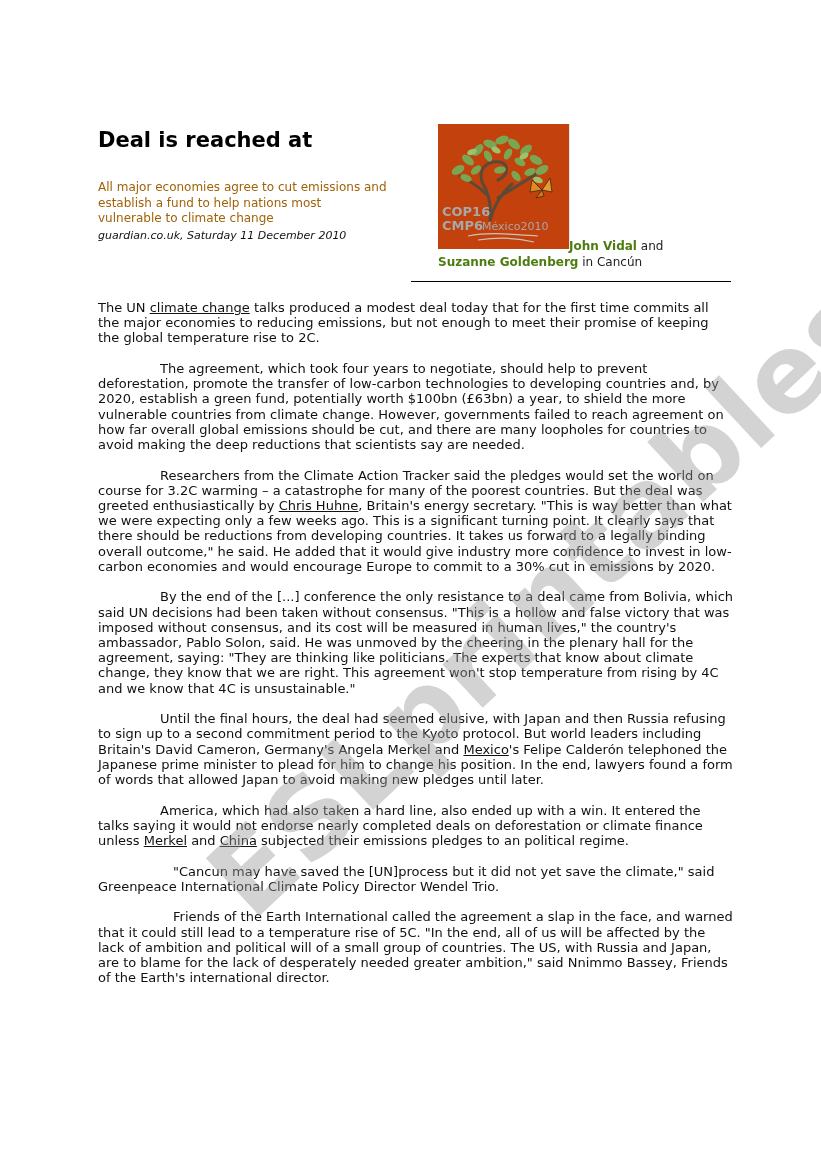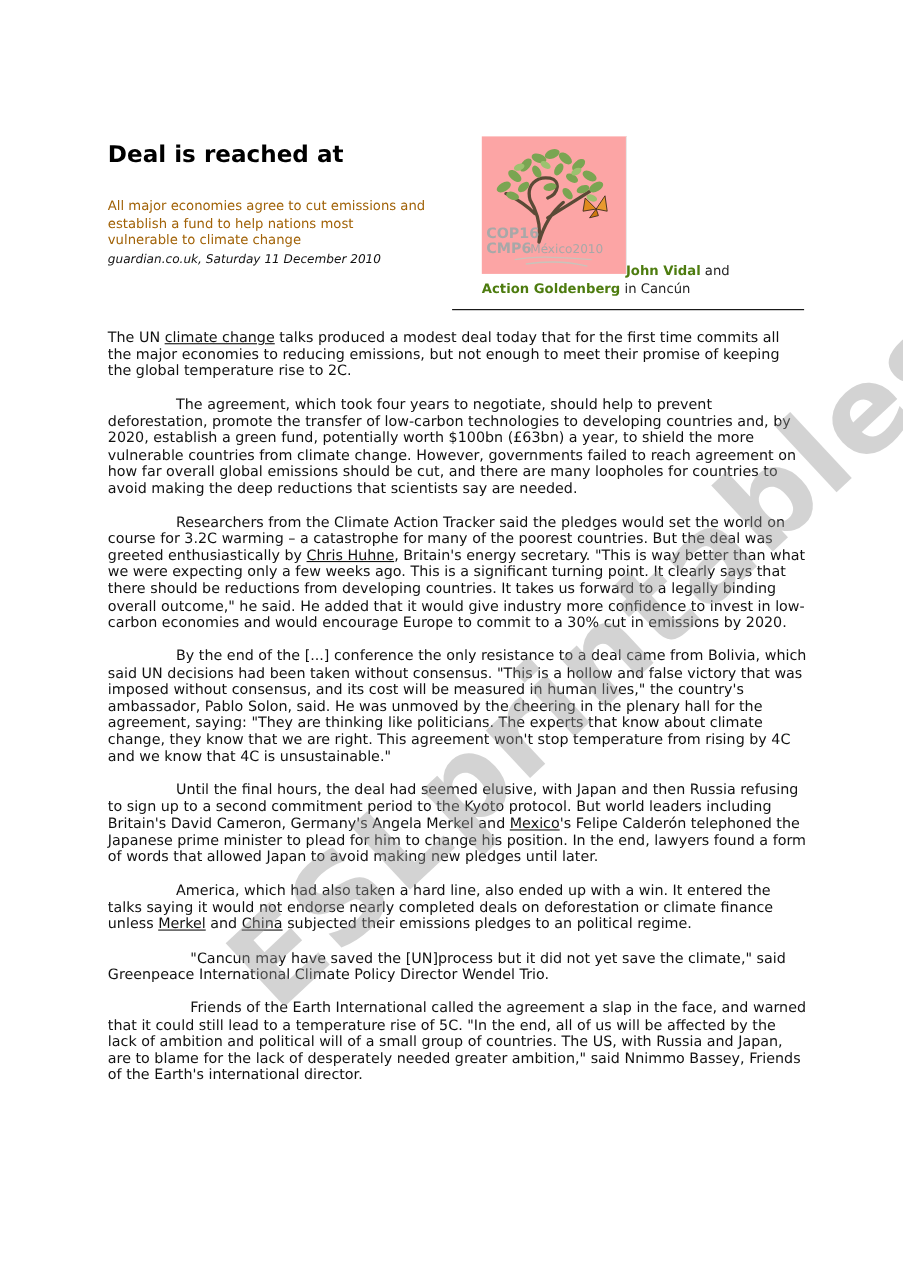--- a/index.html
+++ b/index.html
@@ -9,21 +9,21 @@
 
     .headline { position: absolute; left: 98px; top: 127px; width: 320px;
                 font-family: "DejaVu Sans", sans-serif; font-weight: bold;
                 font-size: 21px; line-height: 26px; color: #000; margin: 0; }
     .standfirst { position: absolute; left: 98px; top: 180px; width: 290px;
                   font-size: 12px; line-height: 15.5px; color: #a16207; margin: 0; }
     .dateline { position: absolute; left: 98px; top: 229px; font-size: 11px;
                 font-style: italic; color: #111; }
 
     .logo { position: absolute; left: 438px; top: 124px; width: 131px; height: 125px;
-            background: #fca5a5; border-right: 1px solid #e8e8e8; }
+            background: #c2410c; border-right: 1px solid #e8e8e8; }
     .logo svg { display: block; }
 
     .byline { position: absolute; left: 438px; top: 238px; width: 300px;
               font-size: 12px; line-height: 16px; color: #222; }
     .byline .line1 { display: block; padding-left: 131px; }
     .byline b { color: #4d7c0f; }
     .rule { position: absolute; left: 411px; top: 281px; width: 320px; height: 1px; background: #000; }
 
     .body { position: absolute; left: 98px; top: 300px; width: 636px;
             font-size: 13px; line-height: 15.2px; color: #111; }
@@ -88,21 +88,21 @@
       <text x="4" y="92" font-family="DejaVu Sans, sans-serif" font-size="13" fill="#a8a8a8" font-weight="bold">COP16</text>
       <text x="4" y="106" font-family="DejaVu Sans, sans-serif" font-size="13" fill="#a8a8a8" font-weight="bold">CMP6</text>
       <text x="44" y="106" font-family="DejaVu Sans, sans-serif" font-size="11" fill="#a8a8a8">México2010</text>
 
       <path d="M30 112 C50 108 70 110 100 112 M40 116 C60 113 80 114 96 118" stroke="#c9c4bb" stroke-width="1.2" fill="none"></path>
     </svg>
   </div>
 
   <div class="byline">
     <span class="line1"><b>John Vidal</b><span> and</span></span>
-    <b>Action Goldenberg</b><span> in Cancún</span>
+    <b>Suzanne Goldenberg</b><span> in Cancún</span>
   </div>
 
   <div class="rule"></div>
 
   <div class="body">
     <p><span>The UN </span><u>climate change</u><span> talks produced a modest deal today that for the first time commits all the major economies to reducing emissions, but not enough to meet their promise of keeping the global temperature rise to 2C.</span></p>
     <p class="ind">The agreement, which took four years to negotiate, should help to prevent deforestation, promote the transfer of low-carbon technologies to developing countries and, by 2020, establish a green fund, potentially worth $100bn (£63bn) a year, to shield the more vulnerable countries from climate change. However, governments failed to reach agreement on how far overall global emissions should be cut, and there are many loopholes for countries to avoid making the deep reductions that scientists say are needed.</p>
     <p class="ind"><span>Researchers from the Climate Action Tracker said the pledges would set the world on course for 3.2C warming – a catastrophe for many of the poorest countries. But the deal was greeted enthusiastically by </span><u>Chris Huhne</u><span>, Britain's energy secretary. "This is way better than what we were expecting only a few weeks ago. This is a significant turning point. It clearly says that there should be reductions from developing countries. It takes us forward to a legally binding overall outcome," he said. He added that it would give industry more confidence to invest in low-carbon economies and would encourage Europe to commit to a 30% cut in emissions by 2020.</span></p>
     <p class="ind">By the end of the [...] conference the only resistance to a deal came from Bolivia, which said UN decisions had been taken without consensus. "This is a hollow and false victory that was imposed without consensus, and its cost will be measured in human lives," the country's ambassador, Pablo Solon, said. He was unmoved by the cheering in the plenary hall for the agreement, saying: "They are thinking like politicians. The experts that know about climate change, they know that we are right. This agreement won't stop temperature from rising by 4C and we know that 4C is unsustainable."</p>
     <p class="ind"><span>Until the final hours, the deal had seemed elusive, with Japan and then Russia refusing to sign up to a second commitment period to the Kyoto protocol. But world leaders including Britain's David Cameron, Germany's Angela Merkel and </span><u>Mexico</u><span>'s Felipe Calderón telephoned the Japanese prime minister to plead for him to change his position. In the end, lawyers found a form of words that allowed Japan to avoid making new pledges until later.</span></p>

